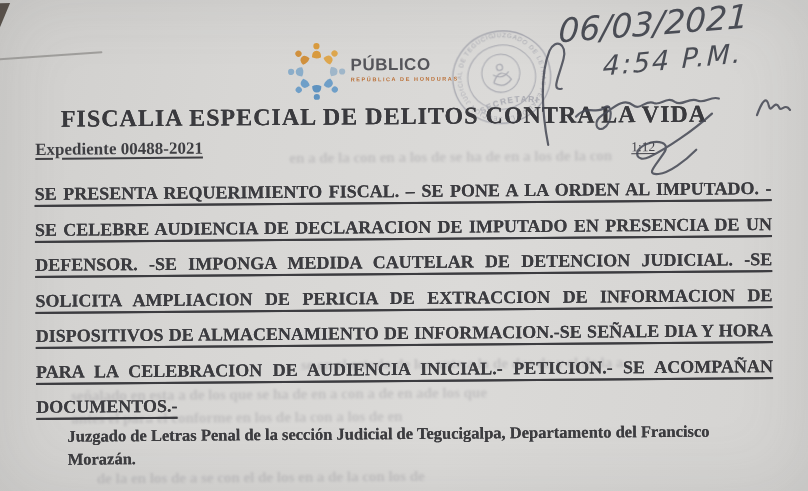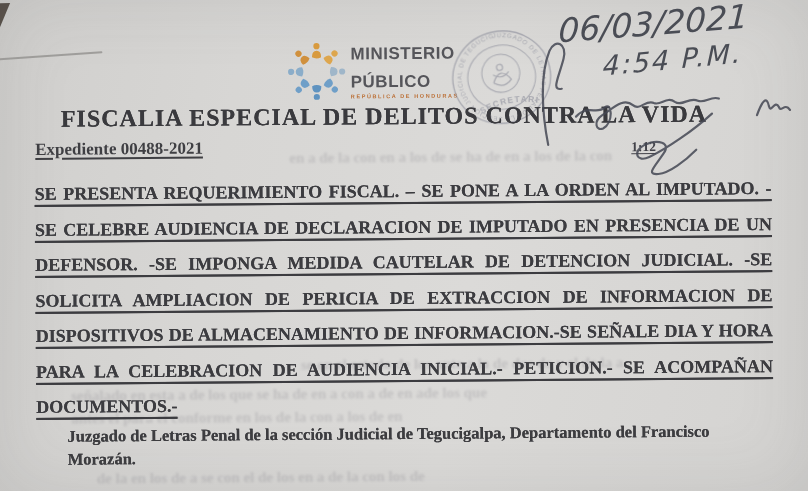--- a/index.html
+++ b/index.html
@@ -35,21 +35,21 @@
   .hw-date{left:560px;top:6px;font-size:33px;transform:rotate(-4deg) skewX(-7deg);}
   .hw-time{left:604px;top:46px;font-size:27px;transform:rotate(-5deg) skewX(-7deg);letter-spacing:2px;}
   .sig-svg{position:absolute;left:0;top:0;pointer-events:none;}
 
   
   .title{position:absolute;left:40px;top:103px;width:690px;text-align:center;
     font-weight:bold;font-size:24px;letter-spacing:1px;color:#3a3a3e;
     text-shadow:0 0 .5px #3a3a3e;white-space:nowrap;}
   .expediente{position:absolute;left:36px;top:137px;font-weight:bold;font-size:17px;color:#3f3f43;
     text-decoration:underline;text-decoration-thickness:1.5px;text-underline-offset:3px;}
-  .pageref{position:absolute;left:632px;top:141px;font-weight:bold;font-size:13.5px;color:#43434a;
+  .pageref{position:absolute;left:632px;top:141px;font-weight:normal;font-size:13.5px;color:#43434a;
     text-decoration:underline;text-underline-offset:2px;}
 
   .body-block{position:absolute;left:35px;top:176px;width:737px;color:#3c3c40;
     font-weight:bold;font-size:18px;text-shadow:0 0 .4px #3c3c40;}
   .body-line{height:35.5px;line-height:30px;text-align:justify;text-align-last:justify;
     text-decoration:underline;text-decoration-thickness:1.6px;text-underline-offset:5px;
     white-space:normal;}
   .body-line.short{text-align-last:left;}
 
   .footer{position:absolute;left:66px;top:422px;width:676px;color:#3d3d40;
@@ -105,21 +105,20 @@
               <path d="M -4.6 5 Q -4.6 -1.4 0 -1.4 Q 4.6 -1.4 4.6 5 Q 0 7.4 -4.6 5 Z"></path>
             </g>
           <g transform="translate(31,30) rotate(315) translate(0,-19.5)" fill="#d0903d">
               <circle cy="-6" r="3.1"></circle>
               <path d="M -4.6 5 Q -4.6 -1.4 0 -1.4 Q 4.6 -1.4 4.6 5 Q 0 7.4 -4.6 5 Z"></path>
             </g>
         </g>
       </svg>
     </div>
     <div class="logo-text">
-      <div class="l1">MINISTERIO</div>
       <div class="l2">PÚBLICO</div>
       <div class="sub">REPÚBLICA DE HONDURAS</div>
     </div>
 
     <div class="stamp">
       <svg width="134" height="112" viewBox="0 0 134 112">
         <defs>
           <path id="ringP" d="M 67 14 a 40 40 0 1 1 -0.01 0"></path>
           <path id="secP" d="M 34 88 Q 67 74 100 88"></path>
         </defs>

